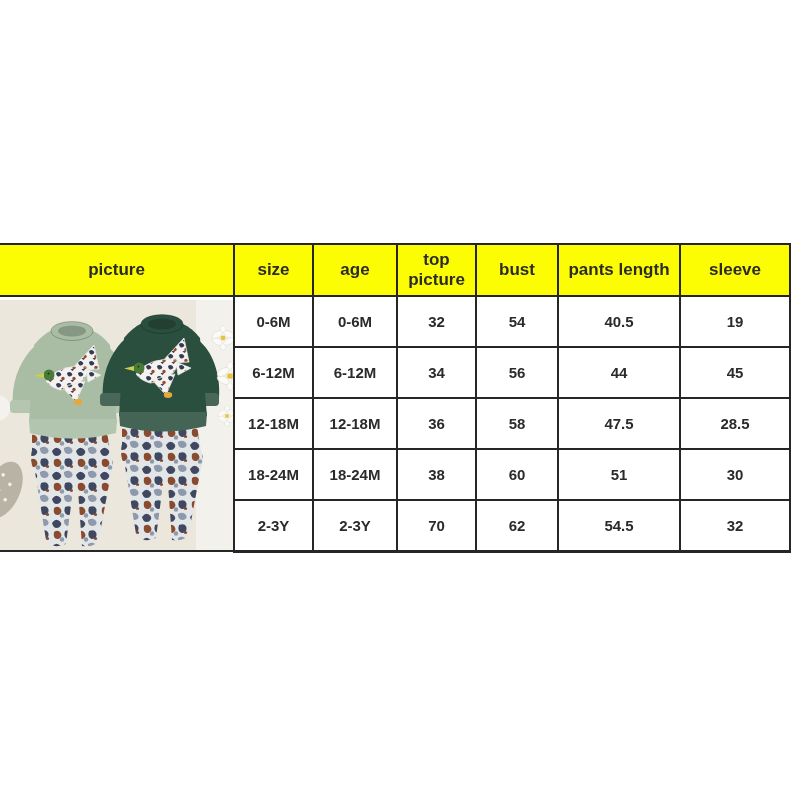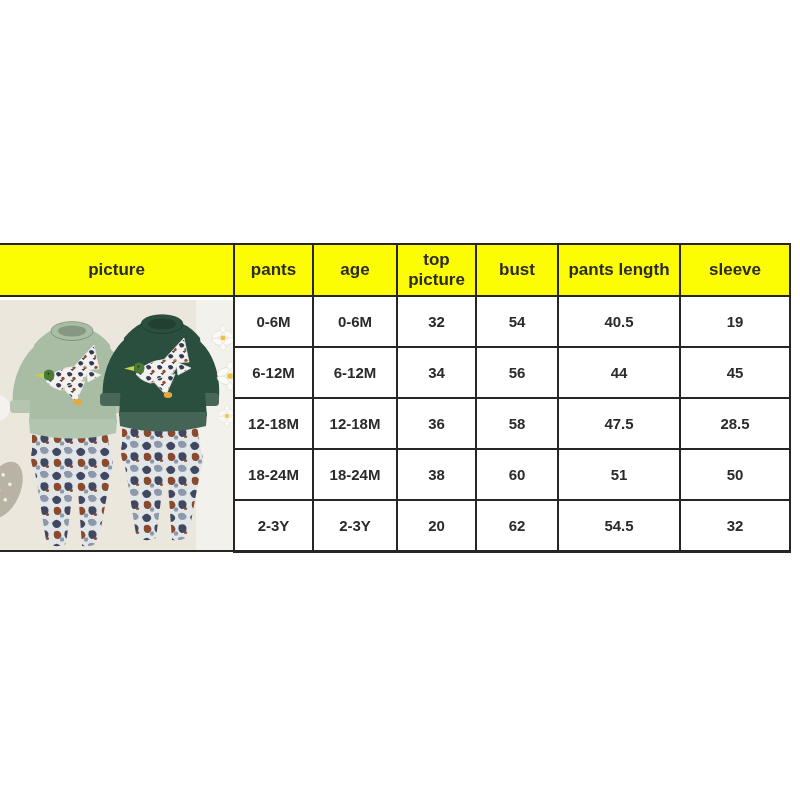--- a/index.html
+++ b/index.html
@@ -43,21 +43,21 @@
         <col style="width:79px">
         <col style="width:84px">
       <col style="width:79px">
         <col style="width:82px">
         <col style="width:122px">
       <col style="width:110px">
     </colgroup>
     <tbody>
         <tr class="head-row">
       <th>picture</th>
-      <th>pants</th>
+      <th>size</th>
       <th>age</th>
       <th>top picture</th>
       <th>bust</th>
       <th>pants length</th>
       <th>sleeve</th>
     </tr>
     <tr class="data-row">
       <td class="picture-cell" rowspan="5">
         <div class="photo" role="img" aria-label="Two toddler outfits laid flat: a sage green and a dark green crewneck sweatshirt, each with a camouflage flying-duck applique, paired with matching camo-print pants; small white daisies at the right edge">
           <svg viewBox="0 0 233 250" preserveAspectRatio="none">
@@ -184,25 +184,25 @@
       <td>58</td>
       <td>47.5</td>
       <td>28.5</td>
     </tr>
     <tr class="data-row">
       <td>18-24M</td>
       <td>18-24M</td>
       <td>38</td>
       <td>60</td>
       <td>51</td>
-      <td>50</td>
+      <td>30</td>
     </tr>
     <tr class="data-row last-row">
       <td>2-3Y</td>
       <td>2-3Y</td>
-      <td>20</td>
+      <td>70</td>
       <td>62</td>
       <td>54.5</td>
       <td>32</td>
     </tr>
   </tbody>
     </table>
 </div>
 
 </body></html>

